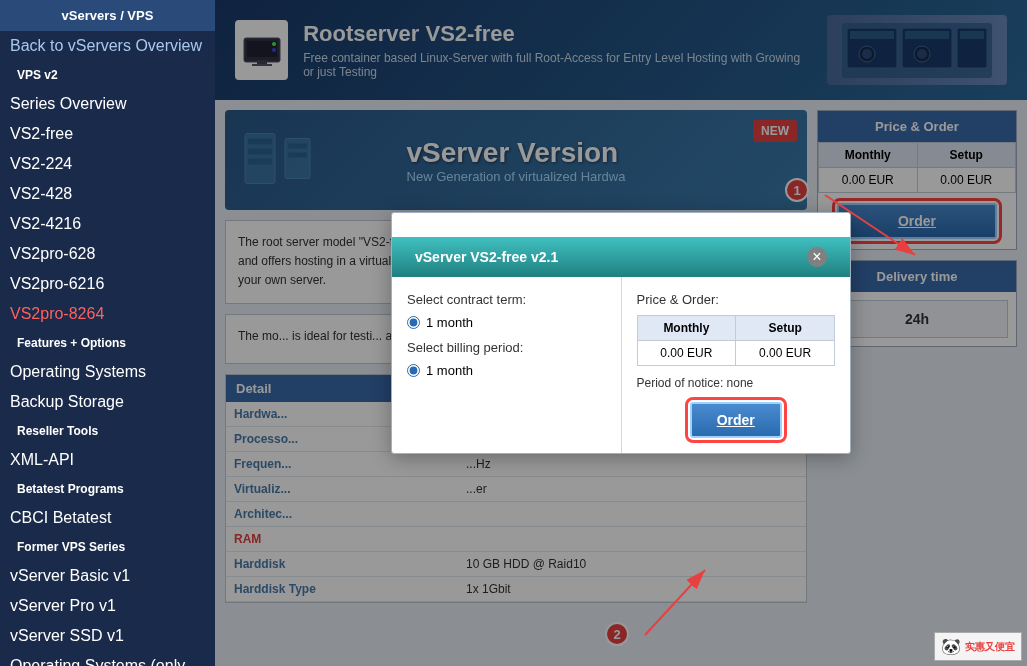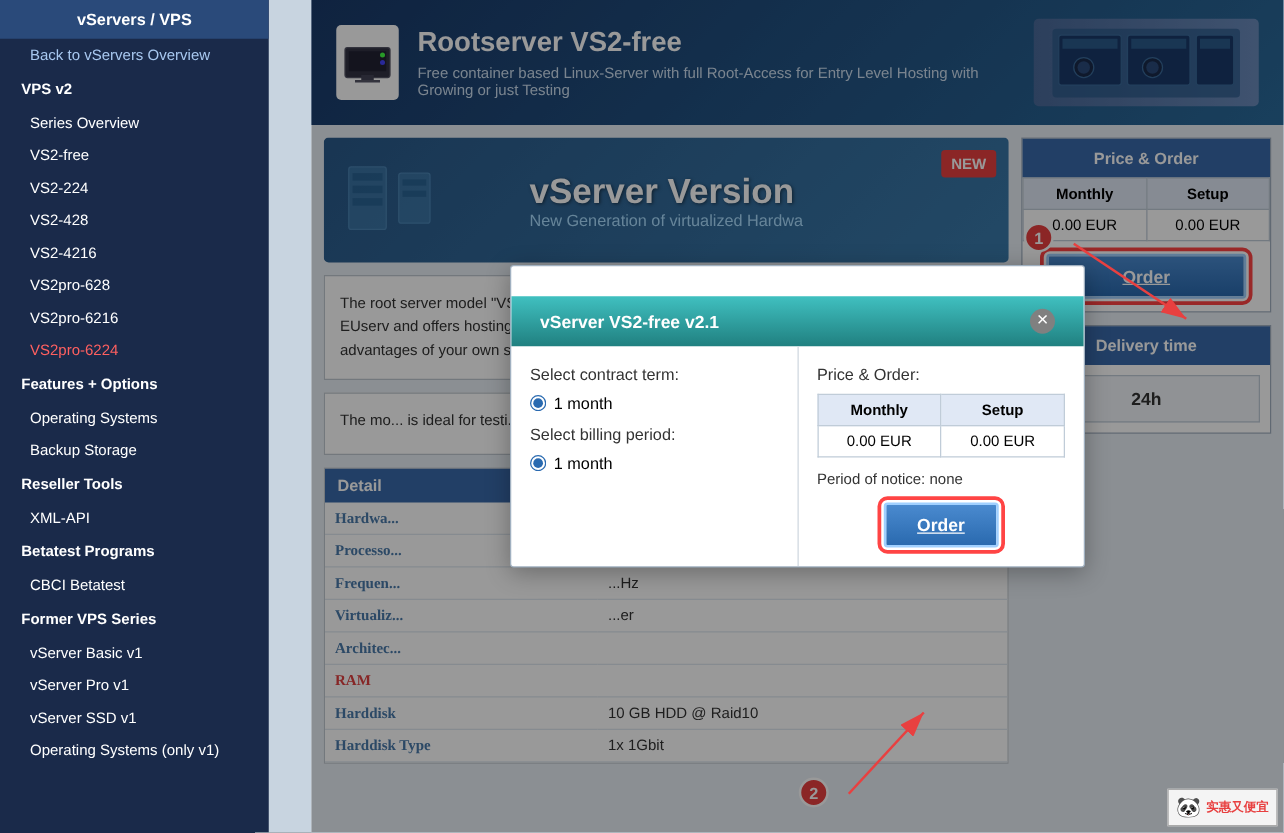--- a/index.html
+++ b/index.html
@@ -1,23 +1,23 @@
 <!DOCTYPE html>
 <html><head>
   <meta charset="utf-8">
   <style>
     * { box-sizing: border-box; margin: 0; padding: 0; }
     body { font-family: Arial, sans-serif; font-size: 13px; background: #c8d4e0; width: 1027px; height: 666px; overflow: hidden; }
 
-    .main-wrapper { display: flex; width: 1027px; height: 666px; gap: 34px; }
+    .main-wrapper { display: flex; width: 1027px; height: 666px; }
 
     
     .sidebar { width: 215px; min-width: 215px; background: #1a2a4a; color: #fff; padding: 0; overflow-y: auto; height: 666px; }
     .sidebar-title { background: #2a4a7a; color: #fff; text-align: center; padding: 8px 5px; font-size: 13px; font-weight: bold; }
-    .sidebar-item { padding: 6px 24px; font-size: 12px; cursor: pointer; color: #a8c8f0; border-bottom: none; }
+    .sidebar-item { padding: 6px 10px; font-size: 16px; cursor: pointer; color: #a8c8f0; border-bottom: none; }
     .sidebar-item.section-header { color: #fff; font-weight: bold; padding: 7px 17px; font-size: 12px; }
     .sidebar-item.active { color: #fff; }
     .sidebar-item.highlight { color: #ff6060; }
 
     
     .content { flex: 1; background: #e8eef5; overflow: hidden; position: relative; }
 
     
     .header-banner { background: linear-gradient(135deg, #1a3a6a, #2a6a9a); display: flex; align-items: center; padding: 15px 20px; gap: 15px; }
     .header-icon { width: 60px; height: 60px; background: #fff; border-radius: 4px; display: flex; align-items: center; justify-content: center; font-size: 24px; color: #333; overflow: hidden; }
@@ -40,21 +40,21 @@
     .new-badge { position: absolute; top: 10px; right: 10px; background: #e84040; color: #fff; padding: 4px 8px; border-radius: 3px; font-weight: bold; font-size: 12px; }
 
     
     .description { background: #fff; border: 1px solid #c0c8d0; padding: 12px; font-size: 12px; line-height: 1.6; color: #333; margin-bottom: 10px; }
 
     
     .details-section { background: #fff; border: 1px solid #c0c8d0; }
     .details-header { background: #3a6aaa; color: #fff; padding: 6px 10px; font-size: 13px; font-weight: bold; }
     .details-table { width: 100%; border-collapse: collapse; font-size: 12px; }
     .details-table td { padding: 5px 8px; border-bottom: 1px solid #e0e8f0; }
-    .details-table td:first-child { color: #4a7aaa; font-weight: bold; width: 40%; font-family: Liberation Serif, serif; }
+    .details-table td:first-child { color: #4a7aaa; font-weight: bold; width: 40%; }
     .details-table td:last-child { color: #333; }
     .details-table .ram-row td:first-child { color: #e04040; font-weight: bold; }
 
     
     .content-right { width: 200px; min-width: 200px; }
     .price-order-box { background: #fff; border: 1px solid #a0b0c0; margin-bottom: 10px; }
     .price-order-header { background: #3a6aaa; color: #fff; text-align: center; padding: 8px; font-size: 13px; font-weight: bold; }
     .price-table { width: 100%; border-collapse: collapse; font-size: 12px; }
     .price-table th { background: #e0e8f5; padding: 5px; text-align: center; border: 1px solid #c0ccd8; }
     .price-table td { padding: 5px; text-align: center; border: 1px solid #c0ccd8; }
@@ -102,21 +102,21 @@
     <div class="sidebar-title">vServers / VPS</div>
     <div class="sidebar-item">Back to vServers Overview</div>
     <div class="sidebar-item section-header">VPS v2</div>
     <div class="sidebar-item active">Series Overview</div>
     <div class="sidebar-item active">VS2-free</div>
     <div class="sidebar-item active">VS2-224</div>
     <div class="sidebar-item active">VS2-428</div>
     <div class="sidebar-item active">VS2-4216</div>
     <div class="sidebar-item active">VS2pro-628</div>
     <div class="sidebar-item active">VS2pro-6216</div>
-    <div class="sidebar-item highlight">VS2pro-6224</div>
+    <div class="sidebar-item highlight">VS2pro-8264</div>
     <div class="sidebar-item section-header">Features + Options</div>
     <div class="sidebar-item active">Operating Systems</div>
     <div class="sidebar-item active">Backup Storage</div>
     <div class="sidebar-item section-header">Reseller Tools</div>
     <div class="sidebar-item active">XML-API</div>
     <div class="sidebar-item section-header">Betatest Programs</div>
     <div class="sidebar-item active">CBCI Betatest</div>
     <div class="sidebar-item section-header">Former VPS Series</div>
     <div class="sidebar-item active">vServer Basic v1</div>
     <div class="sidebar-item active">vServer Pro v1</div>

